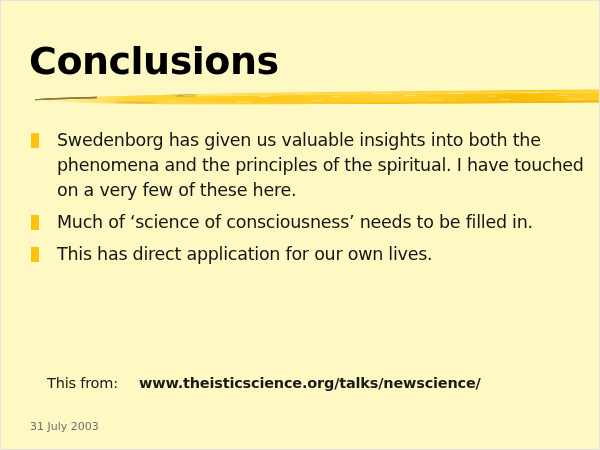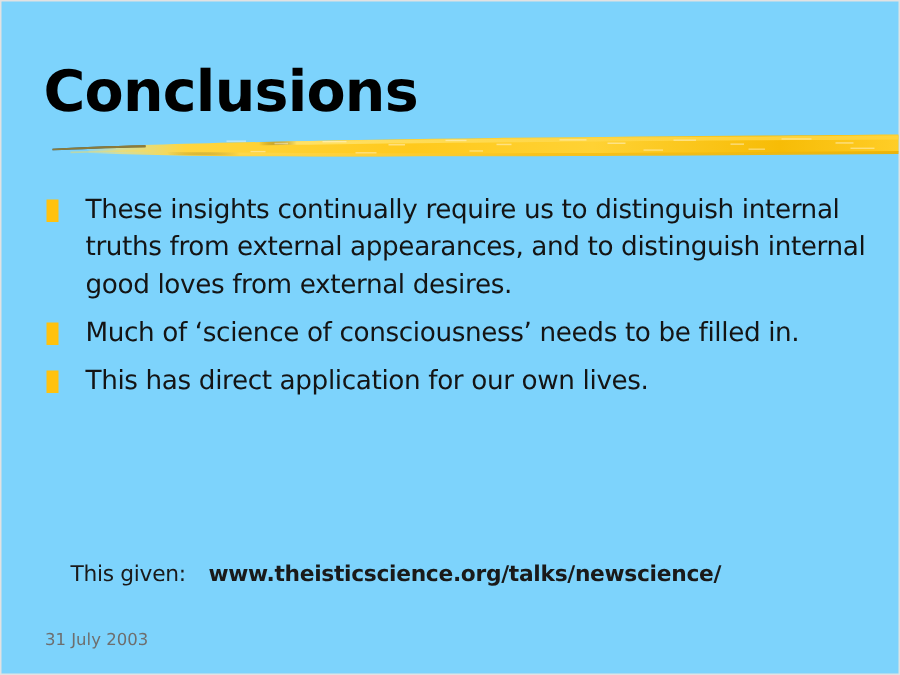--- a/index.html
+++ b/index.html
@@ -7,21 +7,21 @@
     padding: 0;
     background: #ffffff;
   }
   body {
     font-family: "DejaVu Sans", sans-serif;
   }
   .slide {
     position: relative;
     width: 600px;
     height: 450px;
-    background: #7dd3fc;
+    background: #fef9c3;
     border: 1px solid #e2e2e2;
     box-sizing: border-box;
     overflow: hidden;
   }
 
   
   .title {
     position: absolute;
     left: 28px;
     top: 41px;
@@ -188,38 +188,38 @@
         <rect x="312" y="17.2" width="9" height="0.9"></rect>
         <rect x="428" y="16.6" width="13" height="0.9"></rect>
         <rect x="498" y="16.0" width="11" height="0.9"></rect>
         <rect x="566" y="15.4" width="16" height="0.9"></rect>
       </g>
     </svg>
   </div>
 
   <div class="bullets">
 
-
     <div class="bullet-row">
       <span class="bullet-marker"></span>
-      <span class="bullet-text">These insights continually require us to distinguish internal truths from external appearances, and to distinguish internal good loves from external desires.</span>
+      <span class="bullet-text">Swedenborg has given us valuable insights into both the phenomena and the principles of the spiritual. I have touched on a very few of these here.</span>
     </div>
+
 
     <div class="bullet-row">
       <span class="bullet-marker"></span>
       <span class="bullet-text">Much of ‘science of consciousness’ needs to be filled in.</span>
     </div>
 
     <div class="bullet-row">
       <span class="bullet-marker"></span>
       <span class="bullet-text">This has direct application for our own lives.</span>
     </div>
 
   </div>
 
   <div class="talk-line">
-    <span class="talk-label">This given:</span><span class="talk-url">www.theisticscience.org/talks/newscience/</span>
+    <span class="talk-label">This from:</span><span class="talk-url">www.theisticscience.org/talks/newscience/</span>
   </div>
 
   <div class="footer-date">31 July 2003</div>
   <div class="footer-page">30</div>
 
 </div>
 
 </body></html>

